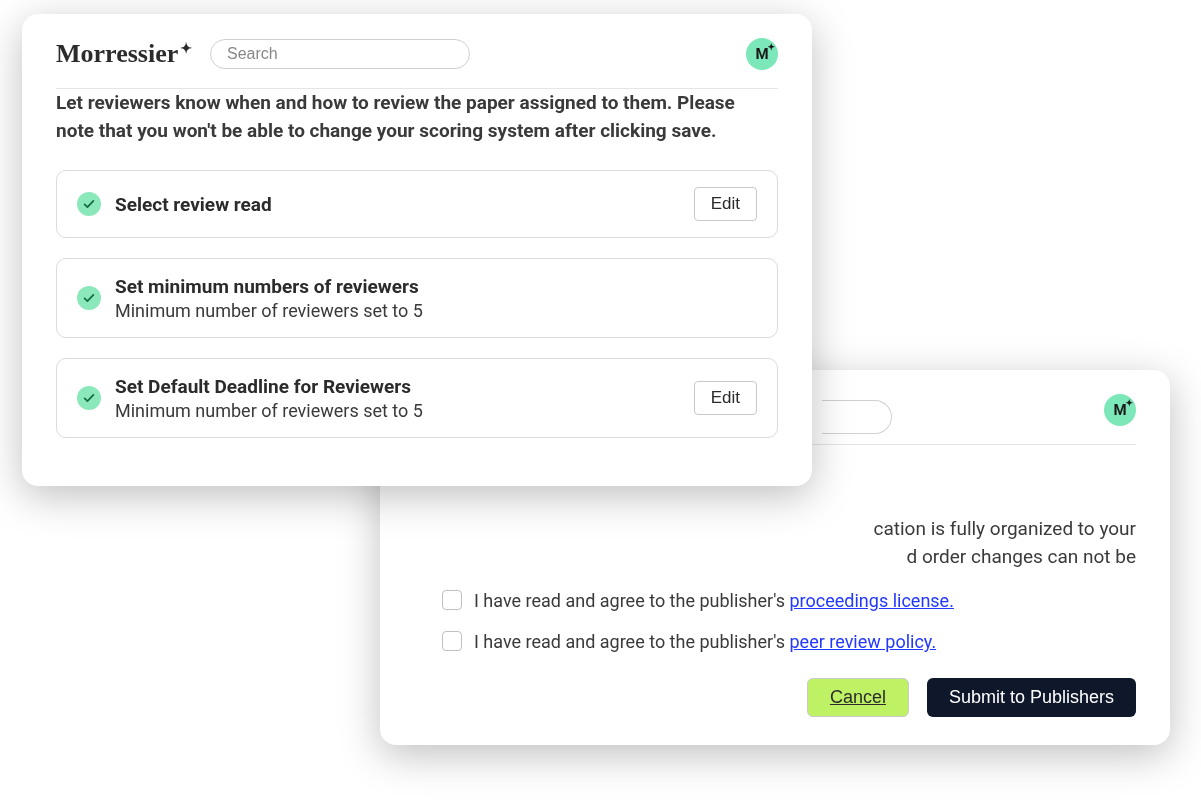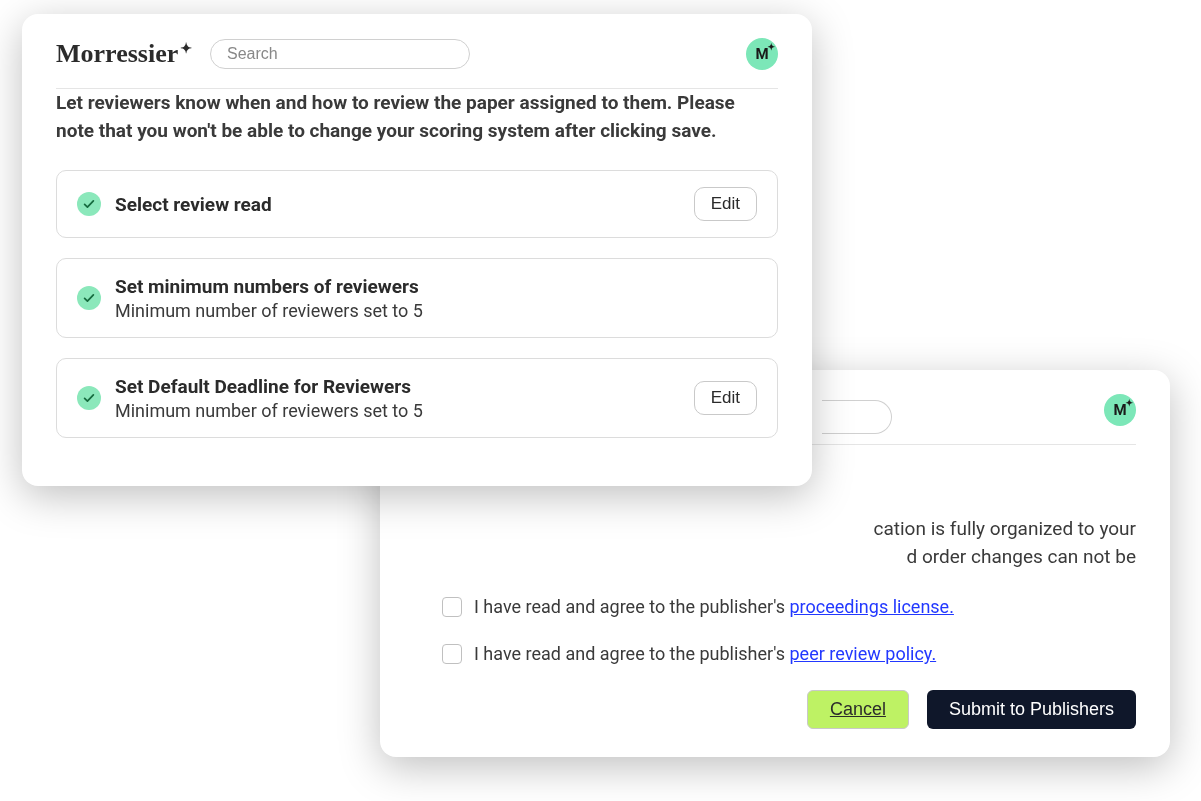--- a/index.html
+++ b/index.html
@@ -134,21 +134,21 @@
     margin: 0;
   }
   .setting-detail {
     font-size: 18px;
     color: #3a3a3a;
     margin: 2px 0 0 0;
   }
   .edit-btn {
     border: 1px solid #c9c9c9;
     background: #fff;
-    border-radius: 10px;
+    border-radius: 4px;
     padding: 6px 16px;
     font-size: 17px;
     color: #2b2b2b;
     cursor: pointer;
   }
   
   .back-search-stub {
     width: 70px;
     height: 34px;
     border: 1px solid #d0d0d0;
@@ -164,25 +164,25 @@
   }
   .back-body {
     font-size: 19px;
     color: #3a3a3a;
     line-height: 1.45;
     text-align: right;
     margin: 70px 0 8px 0;
   }
   .agree-row {
     display: flex;
-    align-items: flex-end;
+    align-items: flex-start;
     gap: 12px;
     font-size: 18px;
     color: #3a3a3a;
-    margin: 26px 0 10px 28px;
+    margin: 20px 0 10px 28px;
   }
   .checkbox {
     width: 20px;
     height: 20px;
     border: 1.5px solid #c0c0c0;
     border-radius: 4px;
     flex-shrink: 0;
     background: #fff;
   }
   .link {

